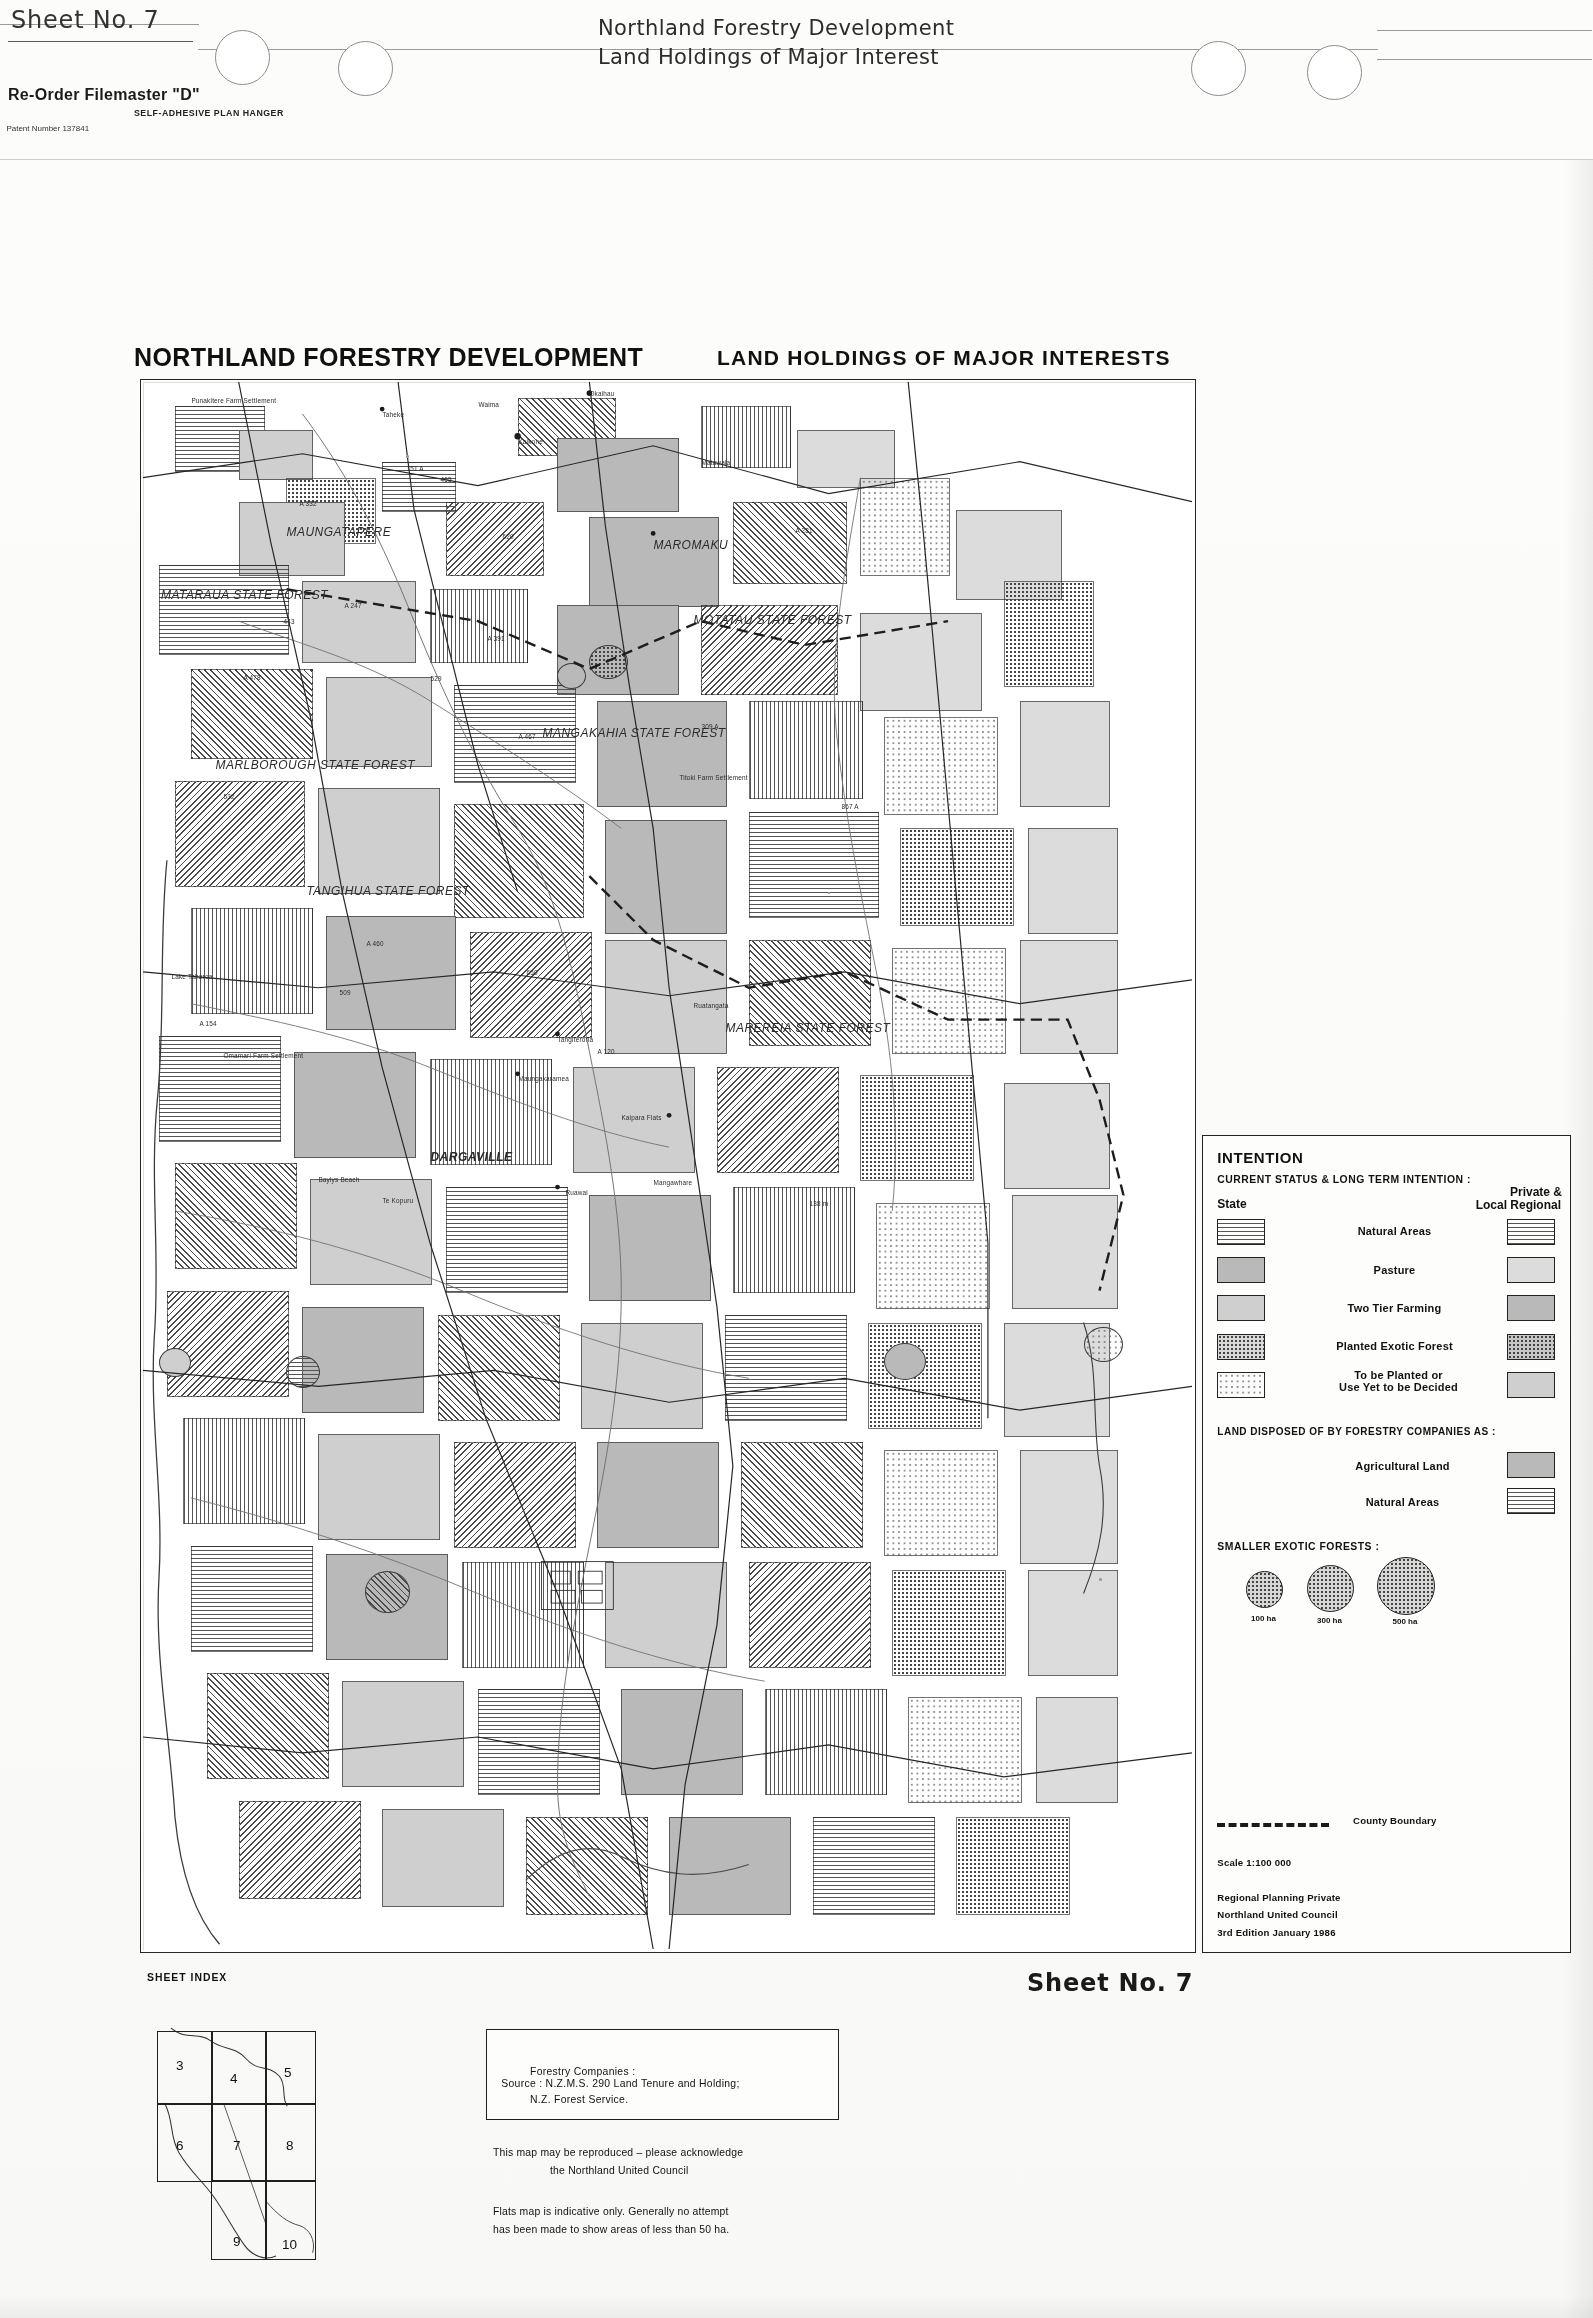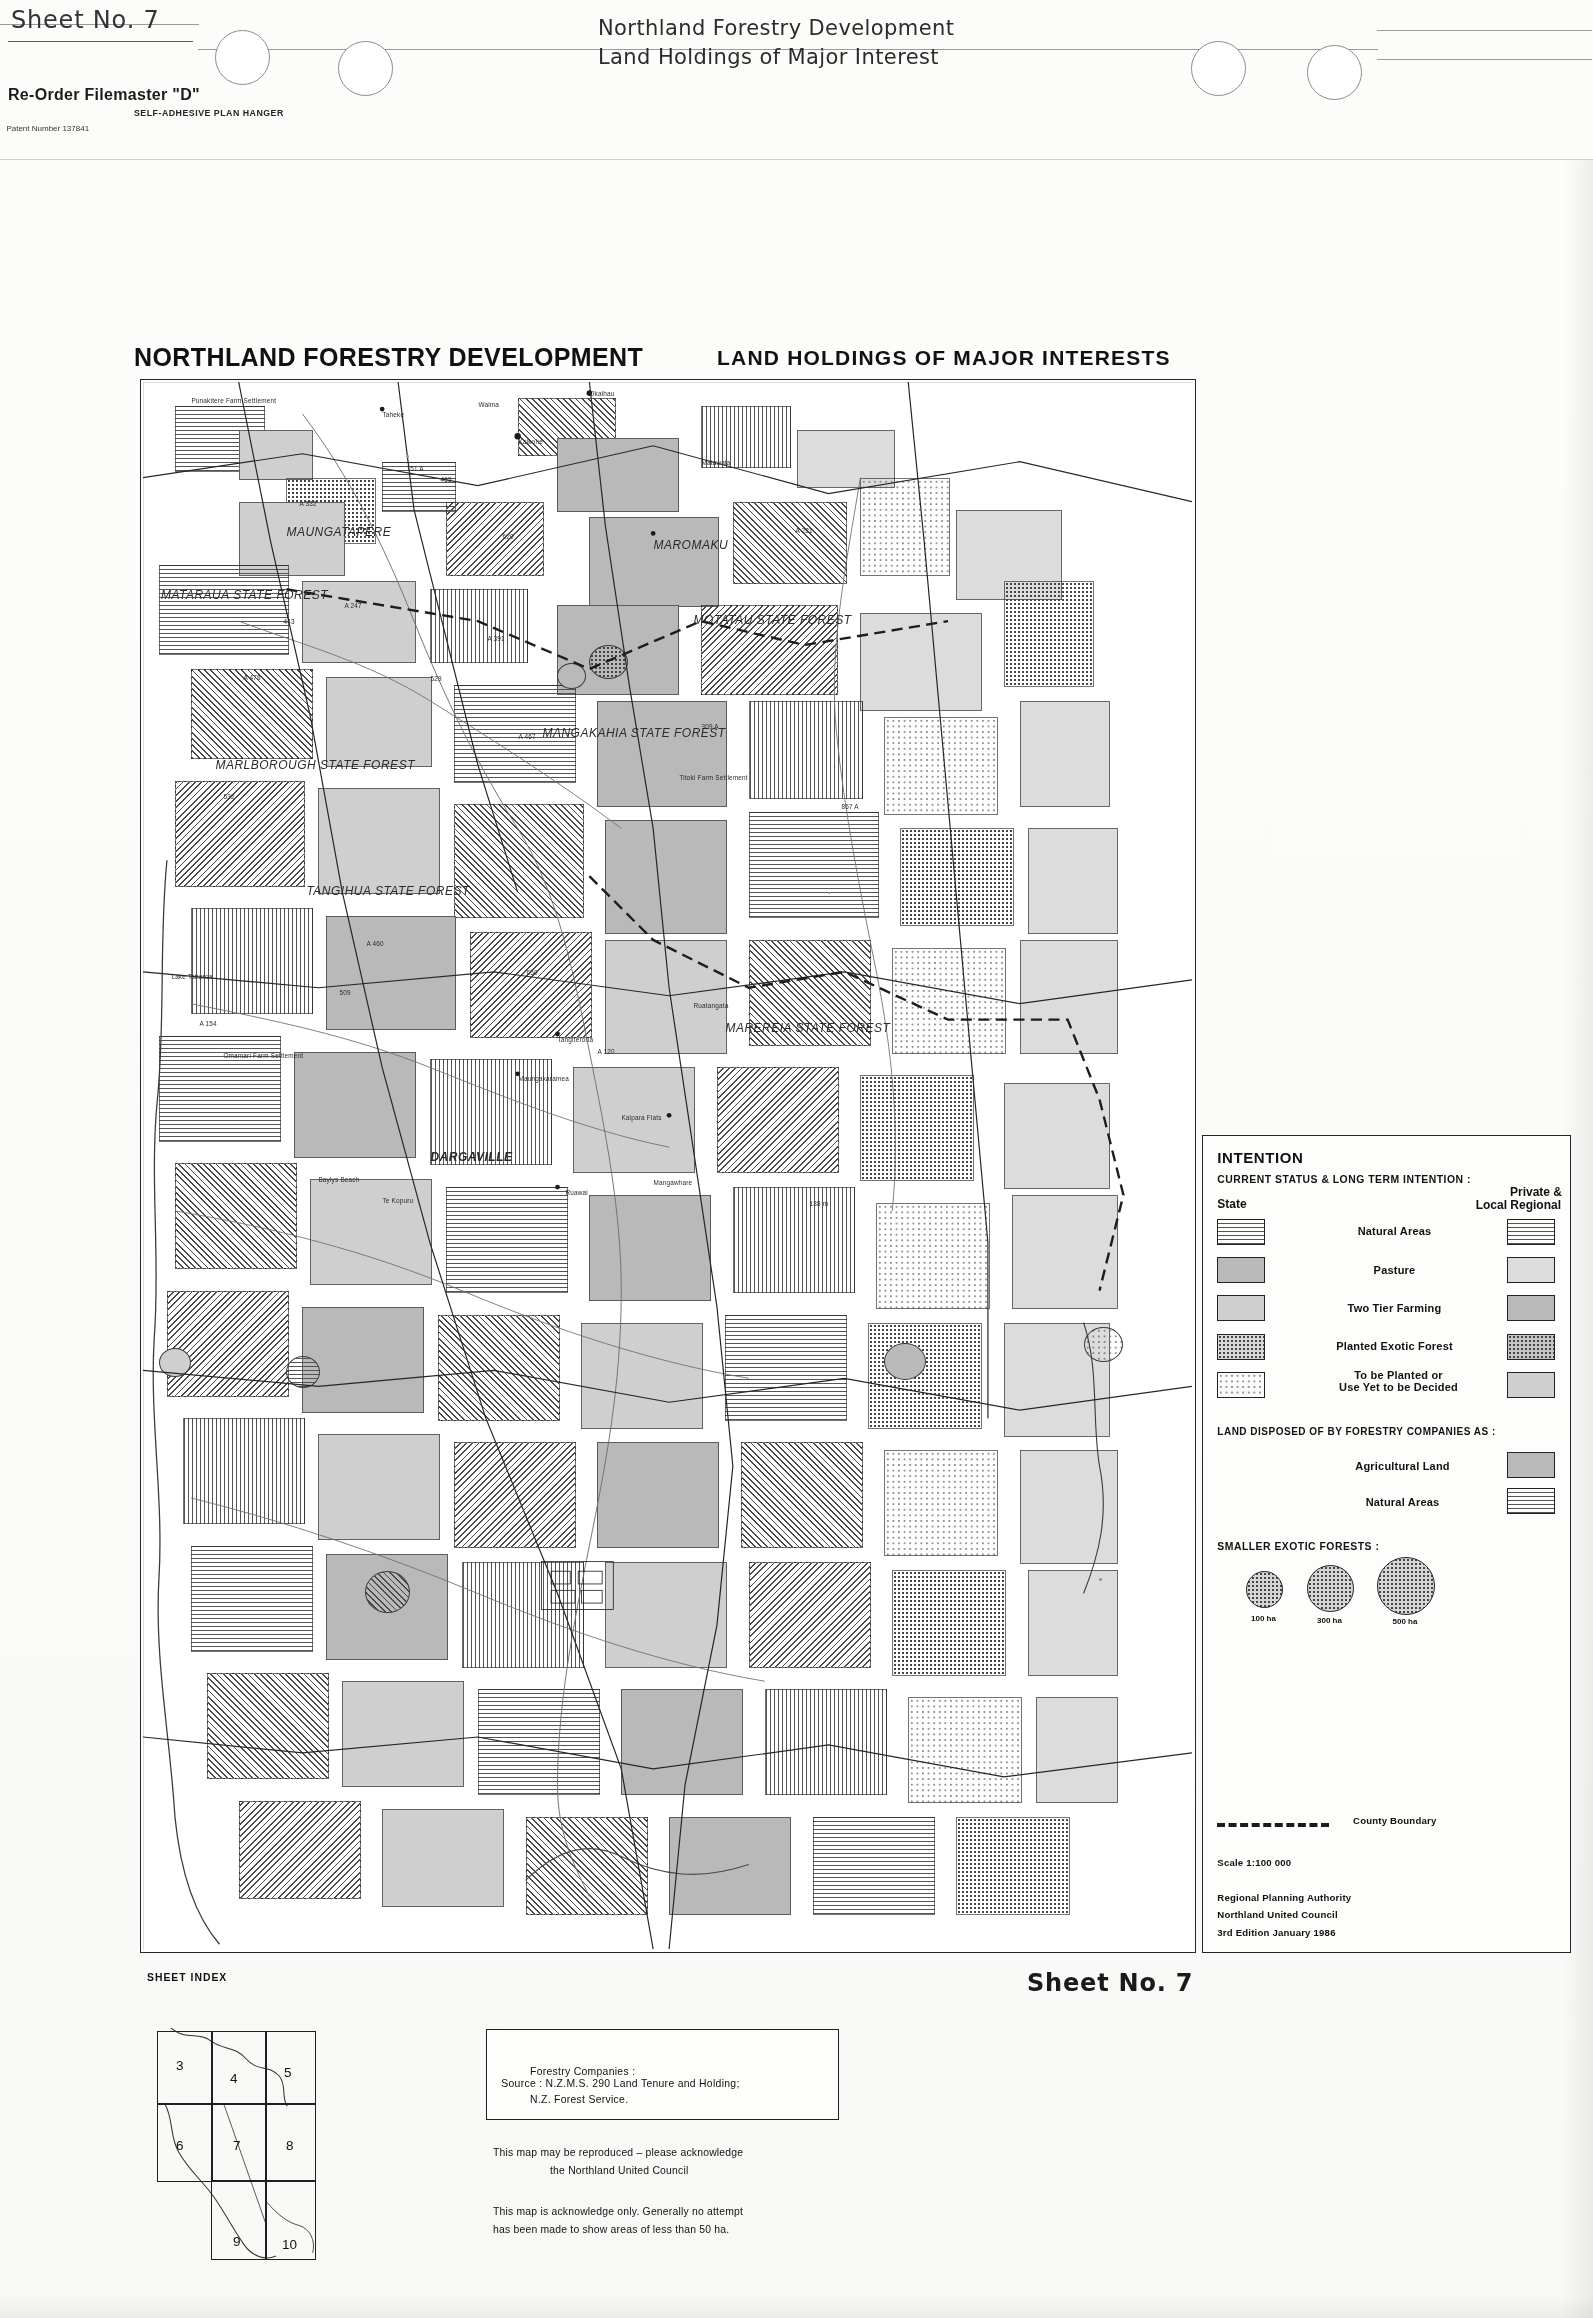--- a/index.html
+++ b/index.html
@@ -352,21 +352,21 @@
   <div class="circ dots" style="left:104px;top:429px;width:45px;height:45px;background-color:#d6d6d6;"></div>
   <div class="circ dots" style="left:174px;top:421px;width:56px;height:56px;background-color:#d6d6d6;"></div>
   <div class="circlbl" style="left:43px;top:478px;width:35px;text-align:center;">100 ha</div>
   <div class="circlbl" style="left:104px;top:480px;width:45px;text-align:center;">300 ha</div>
   <div class="circlbl" style="left:174px;top:481px;width:56px;text-align:center;">500 ha</div>
 
   <div id="county-sym"></div>
   <div class="lg-note" style="left:150px;top:679px;">County Boundary</div>
 
   <div class="lg-note" style="left:14.3px;top:721px;">Scale 1:100 000</div>
-  <div class="lg-note" style="left:14.3px;top:756px;">Regional Planning Authority</div>
+  <div class="lg-note" style="left:14.3px;top:756px;">Regional Planning Private</div>
   <div class="lg-note" style="left:14.3px;top:773px;">Northland United Council</div>
   <div class="lg-note" style="left:14.3px;top:791px;">3rd Edition January 1986</div>
 </div>
 
 <div id="sheet-index-label">SHEET INDEX</div>
 <div id="sheet-no-big">Sheet No. 7</div>
 
 <div id="index-grid">
   <svg id="index-coast" viewBox="0 0 236 320">
     <path d="M30,14 C50,30 64,18 80,30 C96,42 110,36 124,52 C140,70 150,58 166,74 C176,86 168,100 176,112" fill="none" stroke="#333" stroke-width="1.3"></path>
@@ -393,15 +393,15 @@
 </div>
 
 <div id="source-box">
   <div class="src-line" style="left:14.3px;top:12.8px;margin-top:35px;">Source : N.Z.M.S. 290 Land Tenure and Holding;</div>
   <div class="src-line" style="left:43px;top:36px;">Forestry Companies :</div>
   <div class="src-line" style="left:43px;top:64px;">N.Z. Forest Service.</div>
 </div>
 
 <div class="note-line" style="left:493px;top:2147px;">This map may be reproduced – please acknowledge</div>
 <div class="note-line" style="left:550px;top:2165px;">the Northland United Council</div>
-<div class="note-line" style="left:493px;top:2206px;">This map is acknowledge only. Generally no attempt</div>
+<div class="note-line" style="left:493px;top:2206px;">Flats map is indicative only. Generally no attempt</div>
 <div class="note-line" style="left:493px;top:2224px;">has been made to show areas of less than 50 ha.</div>
 
 
 </body></html>

